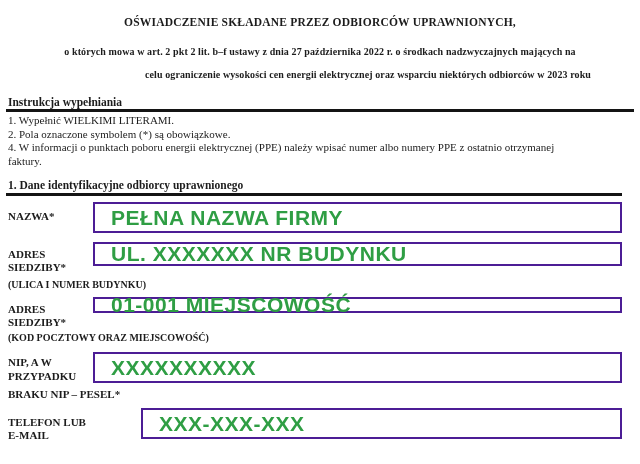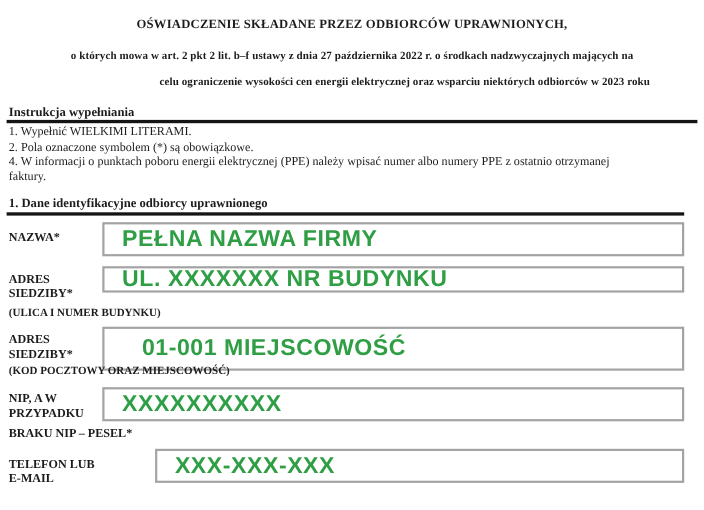--- a/index.html
+++ b/index.html
@@ -45,38 +45,38 @@
     font-weight: bold; font-size: 11px; line-height: 13px;
     white-space: nowrap;
   }
   .sublbl {
     position: absolute; left: 8px;
     font-weight: bold; font-size: 10px;
     white-space: nowrap;
   }
   .fbox {
     position: absolute;
-    border: 2px solid #a3a3a3;
+    border: 2px solid #4c1d95;
     background: #ffffff;
     box-sizing: border-box;
     display: flex; align-items: center;
   }
   .fbox .val {
     font-family: "Liberation Sans", sans-serif;
     font-weight: bold;
     font-size: 21px;
     color: #2f9e44;
     padding-left: 16px;
     white-space: nowrap;
     letter-spacing: 0.5px;
   }
   
   .box-nazwa   { left: 93px;  top: 202px; width: 529px; height: 31px; }
   .box-adres1  { left: 93px;  top: 242px; width: 529px; height: 24px; }
-  .box-adres2  { left: 93px;  top: 297px; width: 529px; height: 40px; padding-left: 18px; }
+  .box-adres2  { left: 93px;  top: 297px; width: 529px; height: 16px; }
   .box-nip     { left: 93px;  top: 352px; width: 529px; height: 31px; }
   .box-kontakt { left: 141px; top: 408px; width: 481px; height: 31px; }
   
   .lbl-nazwa      { top: 210px; }
   .lbl-adres1-l1  { top: 248px; }
   .lbl-adres1-l2  { top: 261px; }
   .sublbl-adres1  { top: 279px; }
   .lbl-adres2-l1  { top: 303px; }
   .lbl-adres2-l2  { top: 316px; }
   .sublbl-adres2  { top: 332px; }

